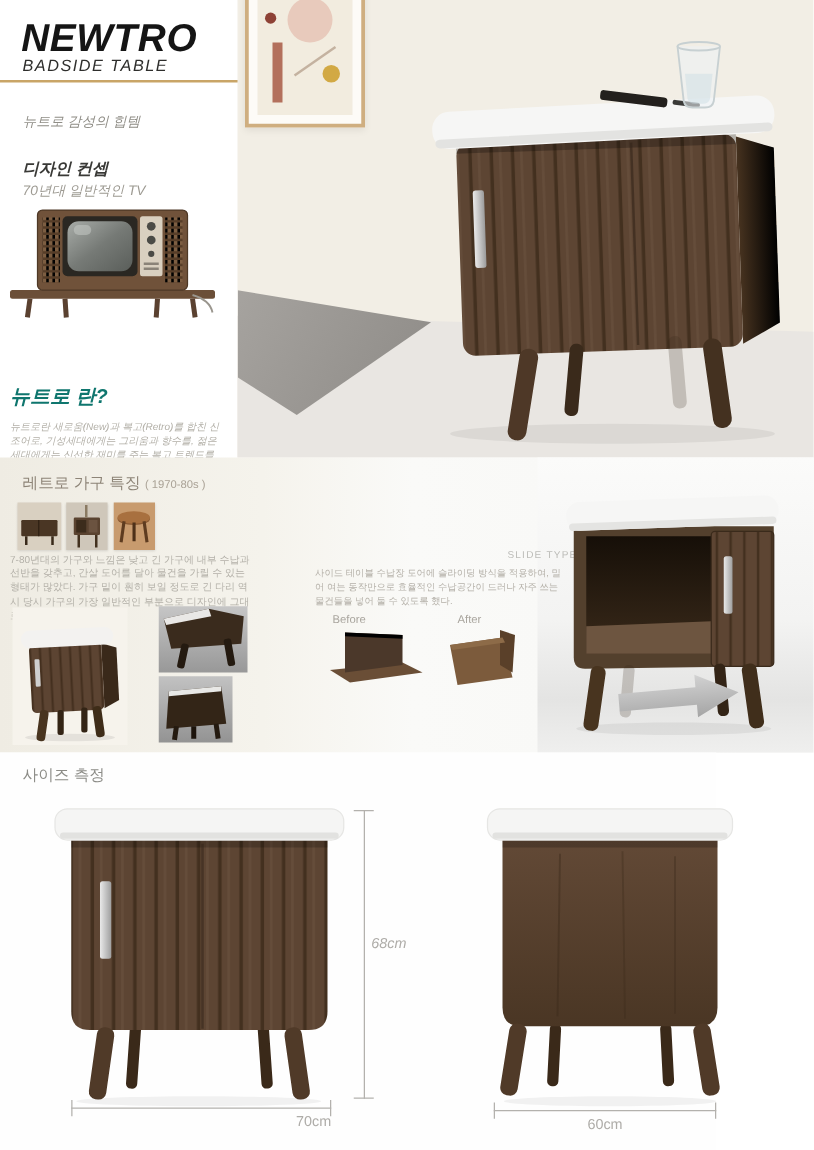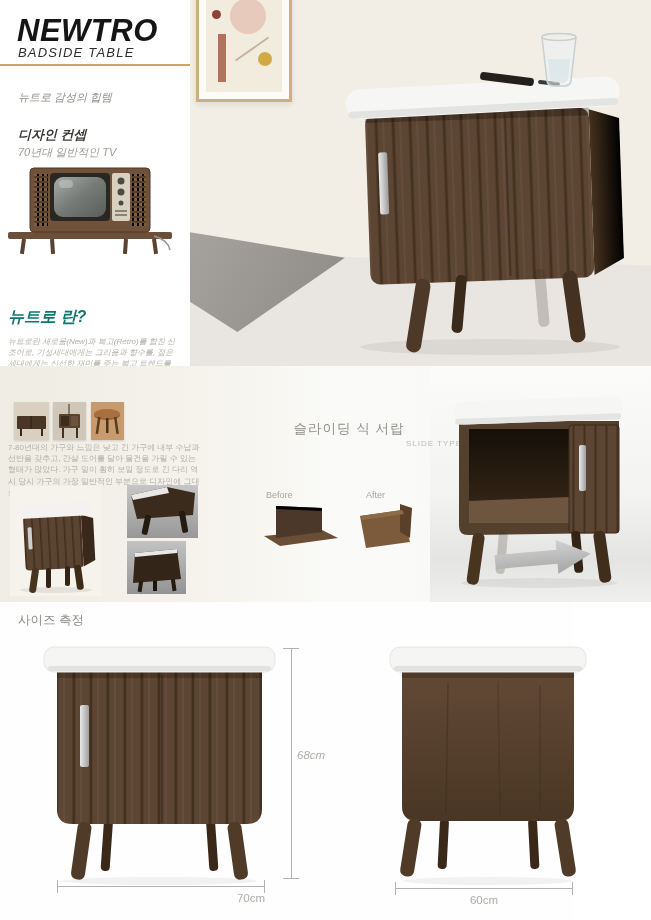--- a/index.html
+++ b/index.html
@@ -181,20 +181,24 @@
         <rect x="232" y="246" width="15" height="72" rx="7" fill="#443120" transform="rotate(-8 239 250)"></rect>
         <rect x="126" y="250" width="11" height="58" rx="5" fill="#3a2a1b" transform="rotate(5 131 252)"></rect>
         <rect x="204" y="244" width="11" height="58" rx="5" fill="#33241636" fill-opacity="1" transform="rotate(-5 209 246)"></rect>
       </svg>
     </div>
   </div>
 
   <div id="sec-mid">
     <div class="abs" id="mid-right-bg"></div>
 
+    <div class="abs retro-heading">
+      <span>레트로 가구 특징</span>
+      <span class="retro-period">( 1970-80s )</span>
+    </div>
 
     <div class="abs thumb" id="thumb-1">
       <svg width="35" height="38" viewBox="0 0 35 38">
         <rect x="3" y="14" width="29" height="13" rx="1" fill="#4a3624"></rect>
         <line x1="17" y1="14" x2="17" y2="27" stroke="#2e2013" stroke-width="1"></line>
         <rect x="6" y="27" width="2" height="7" fill="#3a2a1a"></rect>
         <rect x="27" y="27" width="2" height="7" fill="#3a2a1a"></rect>
       </svg>
     </div>
     <div class="abs thumb" id="thumb-2">
@@ -251,22 +255,22 @@
     <div class="abs" id="photo-sm2">
       <svg width="59" height="53" viewBox="0 0 59 53">
         <polygon points="8,12 50,8 54,38 6,42" fill="#332517"></polygon>
         <polygon points="8,12 50,8 50,12 8,16" fill="#e8e8e6"></polygon>
         <rect x="12" y="40" width="4" height="11" fill="#241a10" transform="rotate(8 14 41)"></rect>
         <rect x="44" y="38" width="4" height="12" fill="#241a10" transform="rotate(-8 46 39)"></rect>
         <rect x="26" y="40" width="4" height="10" fill="#1c130b"></rect>
       </svg>
     </div>
 
-    <div class="abs slide-heading">슬라이딩 식 서랍</div>
     <div class="abs slide-sub">SLIDE TYPE</div>
+    <div class="abs slide-body">사이드 테이블 수납장 도어에 슬라이딩 방식을 적용하여, 밀어 여는 동작만으로 효율적인 수납공간이 드러나 자주 쓰는 물건들을 넣어 둘 수 있도록 했다.</div>
     <div class="abs ba-label" id="label-before">Before</div>
     <div class="abs ba-label" id="label-after">After</div>
 
     <svg class="abs" style="left:258px; top:134px;" width="86" height="52" viewBox="0 0 86 52">
       <polygon points="6,36 64,30 80,38 22,46" fill="#6a4e36"></polygon>
       <polygon points="18,6 64,8 64,32 18,38" fill="#4b382a"></polygon>
       <polygon points="18,6 64,8 64,11 18,9" fill="#5e463$" fill-opacity="1"></polygon>
     </svg>
     <svg class="abs" style="left:352px; top:132px;" width="66" height="54" viewBox="0 0 66 54">
       <polygon points="8,18 50,12 58,44 14,50" fill="#7c5b3c"></polygon>

